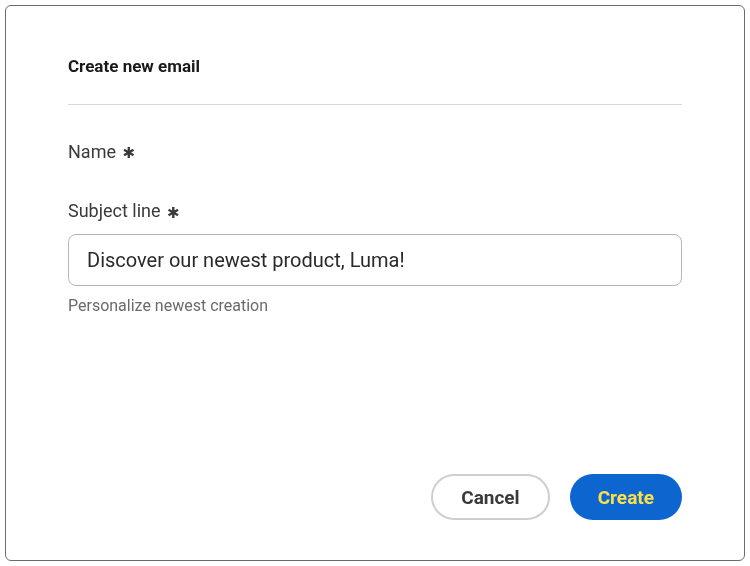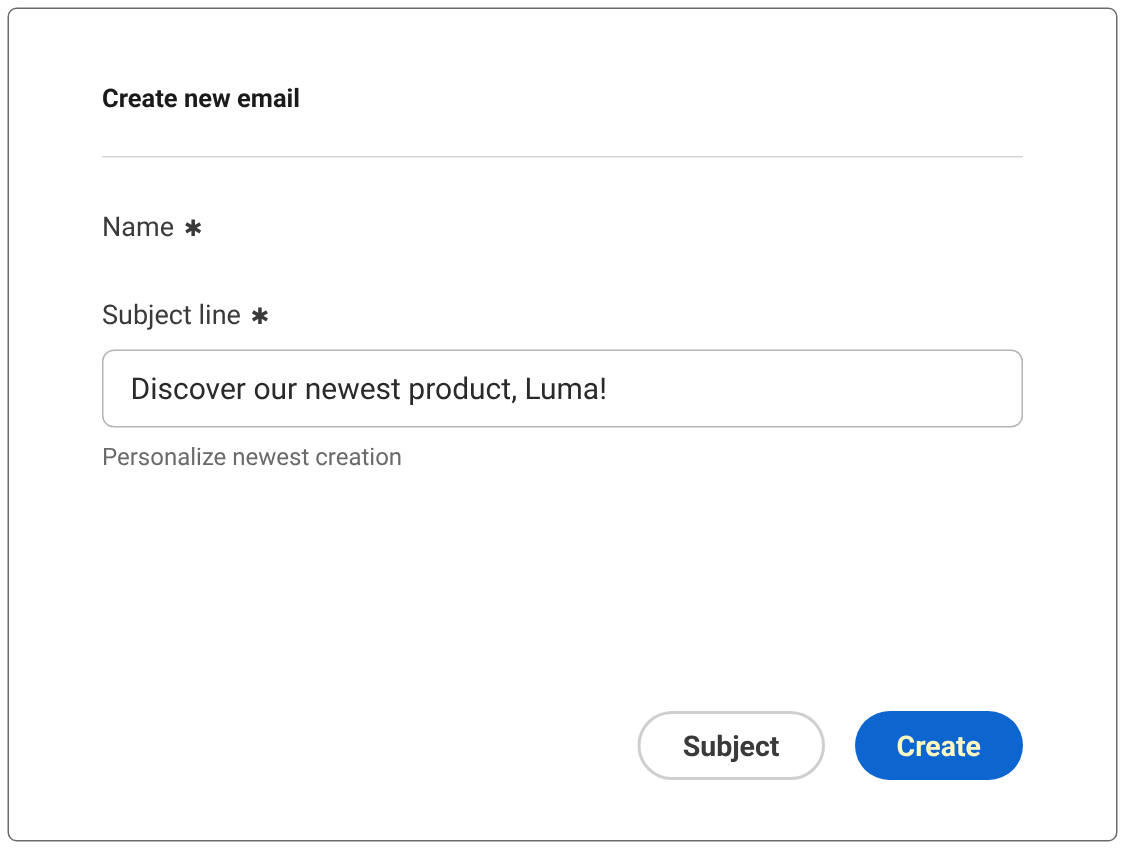--- a/index.html
+++ b/index.html
@@ -81,21 +81,21 @@
       font-family: inherit;
       border: none;
     }
     .btn-secondary {
       background: #ffffff;
       color: #3a3a3a;
       border: 2px solid #cfcfcf;
     }
     .btn-primary {
       background: #0d66d0;
-      color: #fef9c3;
+      color: #fde047;
     }
   </style>
 </head>
 <body>
 
 <div class="dialog">
   <h1 class="dialog-title">Create new email</h1>
   <hr class="divider">
 
   <div class="field-group">
@@ -108,16 +108,16 @@
   <div class="field-group">
     <label class="field-label">
       <span>Subject line</span>
       <span class="required-asterisk">✱</span>
     </label>
     <input type="text" class="text-input" value="Discover our newest product, Luma!" style="">
     <div class="help-text">Personalize newest creation</div>
   </div>
 
   <div class="button-row">
-    <button class="btn btn-secondary">Subject</button>
+    <button class="btn btn-secondary">Cancel</button>
     <button class="btn btn-primary">Create</button>
   </div>
 </div>
 
 </body></html>

